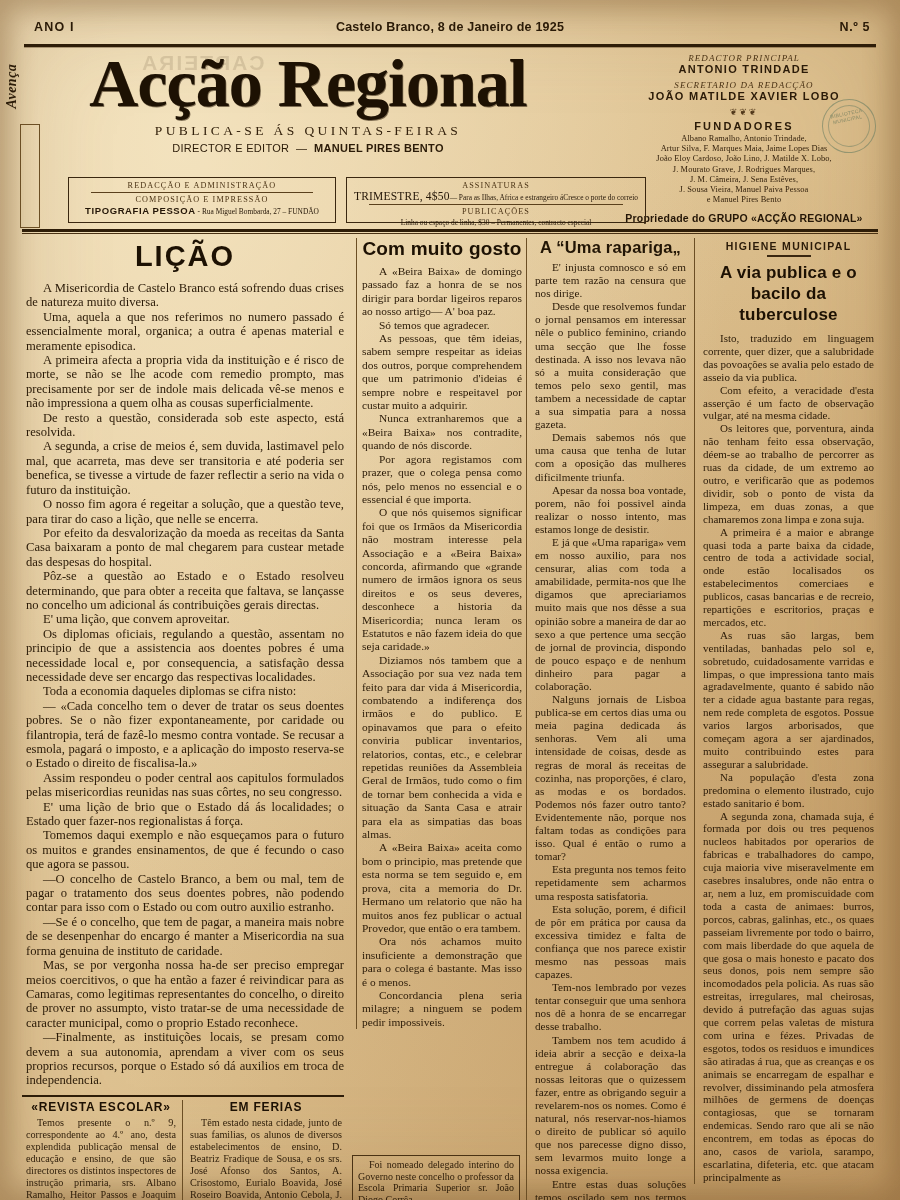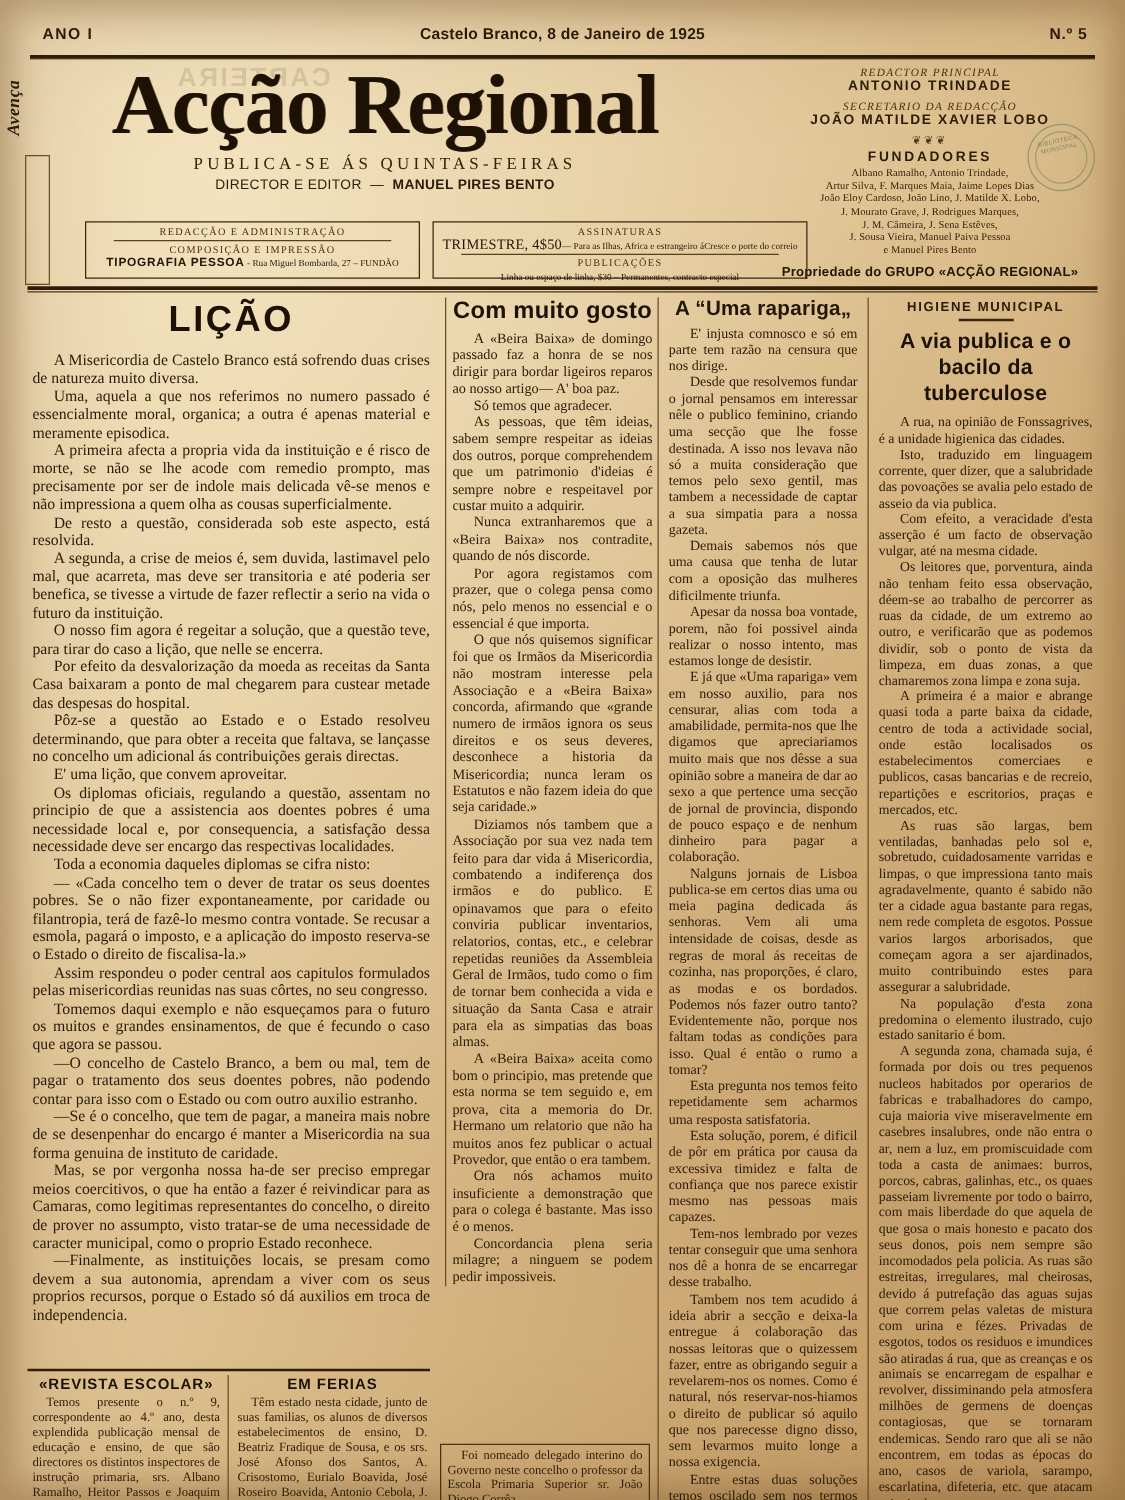--- a/index.html
+++ b/index.html
@@ -225,20 +225,21 @@
       <p class="b">De resto a questão, considerada sob este aspecto, está resolvida.</p>
       <p class="b">A segunda, a crise de meios é, sem duvida, lastimavel pelo mal, que acarreta, mas deve ser transitoria e até poderia ser benefica, se tivesse a virtude de fazer reflectir a serio na vida o futuro da instituição.</p>
       <p class="b">O nosso fim agora é regeitar a solução, que a questão teve, para tirar do caso a lição, que nelle se encerra.</p>
       <p class="b">Por efeito da desvalorização da moeda as receitas da Santa Casa baixaram a ponto de mal chegarem para custear metade das despesas do hospital.</p>
       <p class="b">Pôz-se a questão ao Estado e o Estado resolveu determinando, que para obter a receita que faltava, se lançasse no concelho um adicional ás contribuições gerais directas.</p>
       <p class="b">E' uma lição, que convem aproveitar.</p>
       <p class="b">Os diplomas oficiais, regulando a questão, assentam no principio de que a assistencia aos doentes pobres é uma necessidade local e, por consequencia, a satisfação dessa necessidade deve ser encargo das respectivas localidades.</p>
       <p class="b">Toda a economia daqueles diplomas se cifra nisto:</p>
       <p class="b">— «Cada concelho tem o dever de tratar os seus doentes pobres. Se o não fizer expontaneamente, por caridade ou filantropia, terá de fazê-lo mesmo contra vontade. Se recusar a esmola, pagará o imposto, e a aplicação do imposto reserva-se o Estado o direito de fiscalisa-la.»</p>
       <p class="b">Assim respondeu o poder central aos capitulos formulados pelas misericordias reunidas nas suas côrtes, no seu congresso.</p>
+      <p class="b">E' uma lição de brio que o Estado dá ás localidades; o Estado quer fazer-nos regionalistas á força.</p>
       <p class="b">Tomemos daqui exemplo e não esqueçamos para o futuro os muitos e grandes ensinamentos, de que é fecundo o caso que agora se passou.</p>
       <p class="b">—O concelho de Castelo Branco, a bem ou mal, tem de pagar o tratamento dos seus doentes pobres, não podendo contar para isso com o Estado ou com outro auxilio estranho.</p>
       <p class="b">—Se é o concelho, que tem de pagar, a maneira mais nobre de se desenpenhar do encargo é manter a Misericordia na sua forma genuina de instituto de caridade.</p>
       <p class="b">Mas, se por vergonha nossa ha-de ser preciso empregar meios coercitivos, o que ha então a fazer é reivindicar para as Camaras, como legitimas representantes do concelho, o direito de prover no assumpto, visto tratar-se de uma necessidade de caracter municipal, como o proprio Estado reconhece.</p>
       <p class="b">—Finalmente, as instituições locais, se presam como devem a sua autonomia, aprendam a viver com os seus proprios recursos, porque o Estado só dá auxilios em troca de independencia.</p>
     </div>
 
     <div class="col c2">
       <div class="hl2">Com muito gosto</div>
       <p class="b">A «Beira Baixa» de domingo passado faz a honra de se nos dirigir para bordar ligeiros reparos ao nosso artigo— A' boa paz.</p>
@@ -266,21 +267,20 @@
       <p class="b">Tem-nos lembrado por vezes tentar conseguir que uma senhora nos dê a honra de se encarregar desse trabalho.</p>
       <p class="b">Tambem nos tem acudido á ideia abrir a secção e deixa-la entregue á colaboração das nossas leitoras que o quizessem fazer, entre as obrigando seguir a revelarem-nos os nomes. Como é natural, nós reservar-nos-hiamos o direito de publicar só aquilo que nos parecesse digno disso, sem levarmos muito longe a nossa exigencia.</p>
       <p class="b">Entre estas duas soluções temos oscilado sem nos termos até agora decidido por nenhuma.</p>
 
     </div>
 
     <div class="col c4">
       <div class="kicker">HIGIENE MUNICIPAL</div>
       <div class="kdash"></div>
       <div class="hl4">A via publica e o bacilo da tuberculose</div>
-      <p class="b">A rua, na opinião de Fonssagrives, é a unidade higienica das cidades.</p>
       <p class="b">Isto, traduzido em linguagem corrente, quer dizer, que a salubridade das povoações se avalia pelo estado de asseio da via publica.</p>
       <p class="b">Com efeito, a veracidade d'esta asserção é um facto de observação vulgar, até na mesma cidade.</p>
       <p class="b">Os leitores que, porventura, ainda não tenham feito essa observação, déem-se ao trabalho de percorrer as ruas da cidade, de um extremo ao outro, e verificarão que as podemos dividir, sob o ponto de vista da limpeza, em duas zonas, a que chamaremos zona limpa e zona suja.</p>
       <p class="b">A primeira é a maior e abrange quasi toda a parte baixa da cidade, centro de toda a actividade social, onde estão localisados os estabelecimentos comerciaes e publicos, casas bancarias e de recreio, repartições e escritorios, praças e mercados, etc.</p>
       <p class="b">As ruas são largas, bem ventiladas, banhadas pelo sol e, sobretudo, cuidadosamente varridas e limpas, o que impressiona tanto mais agradavelmente, quanto é sabido não ter a cidade agua bastante para regas, nem rede completa de esgotos. Possue varios largos arborisados, que começam agora a ser ajardinados, muito contribuindo estes para assegurar a salubridade.</p>
       <p class="b">Na população d'esta zona predomina o elemento ilustrado, cujo estado sanitario é bom.</p>
       <p class="b">A segunda zona, chamada suja, é formada por dois ou tres pequenos nucleos habitados por operarios de fabricas e trabalhadores do campo, cuja maioria vive miseravelmente em casebres insalubres, onde não entra o ar, nem a luz, em promiscuidade com toda a casta de animaes: burros, porcos, cabras, galinhas, etc., os quaes passeiam livremente por todo o bairro, com mais liberdade do que aquela de que gosa o mais honesto e pacato dos seus donos, pois nem sempre são incomodados pela policia. As ruas são estreitas, irregulares, mal cheirosas, devido á putrefação das aguas sujas que correm pelas valetas de mistura com urina e fézes. Privadas de esgotos, todos os residuos e imundices são atiradas á rua, que as creanças e os animais se encarregam de espalhar e revolver, dissiminando pela atmosfera milhões de germens de doenças contagiosas, que se tornaram endemicas. Sendo raro que ali se não encontrem, em todas as épocas do ano, casos de variola, sarampo, escarlatina, difeteria, etc. que atacam principalmente as</p>
     </div>
   </div>
 

